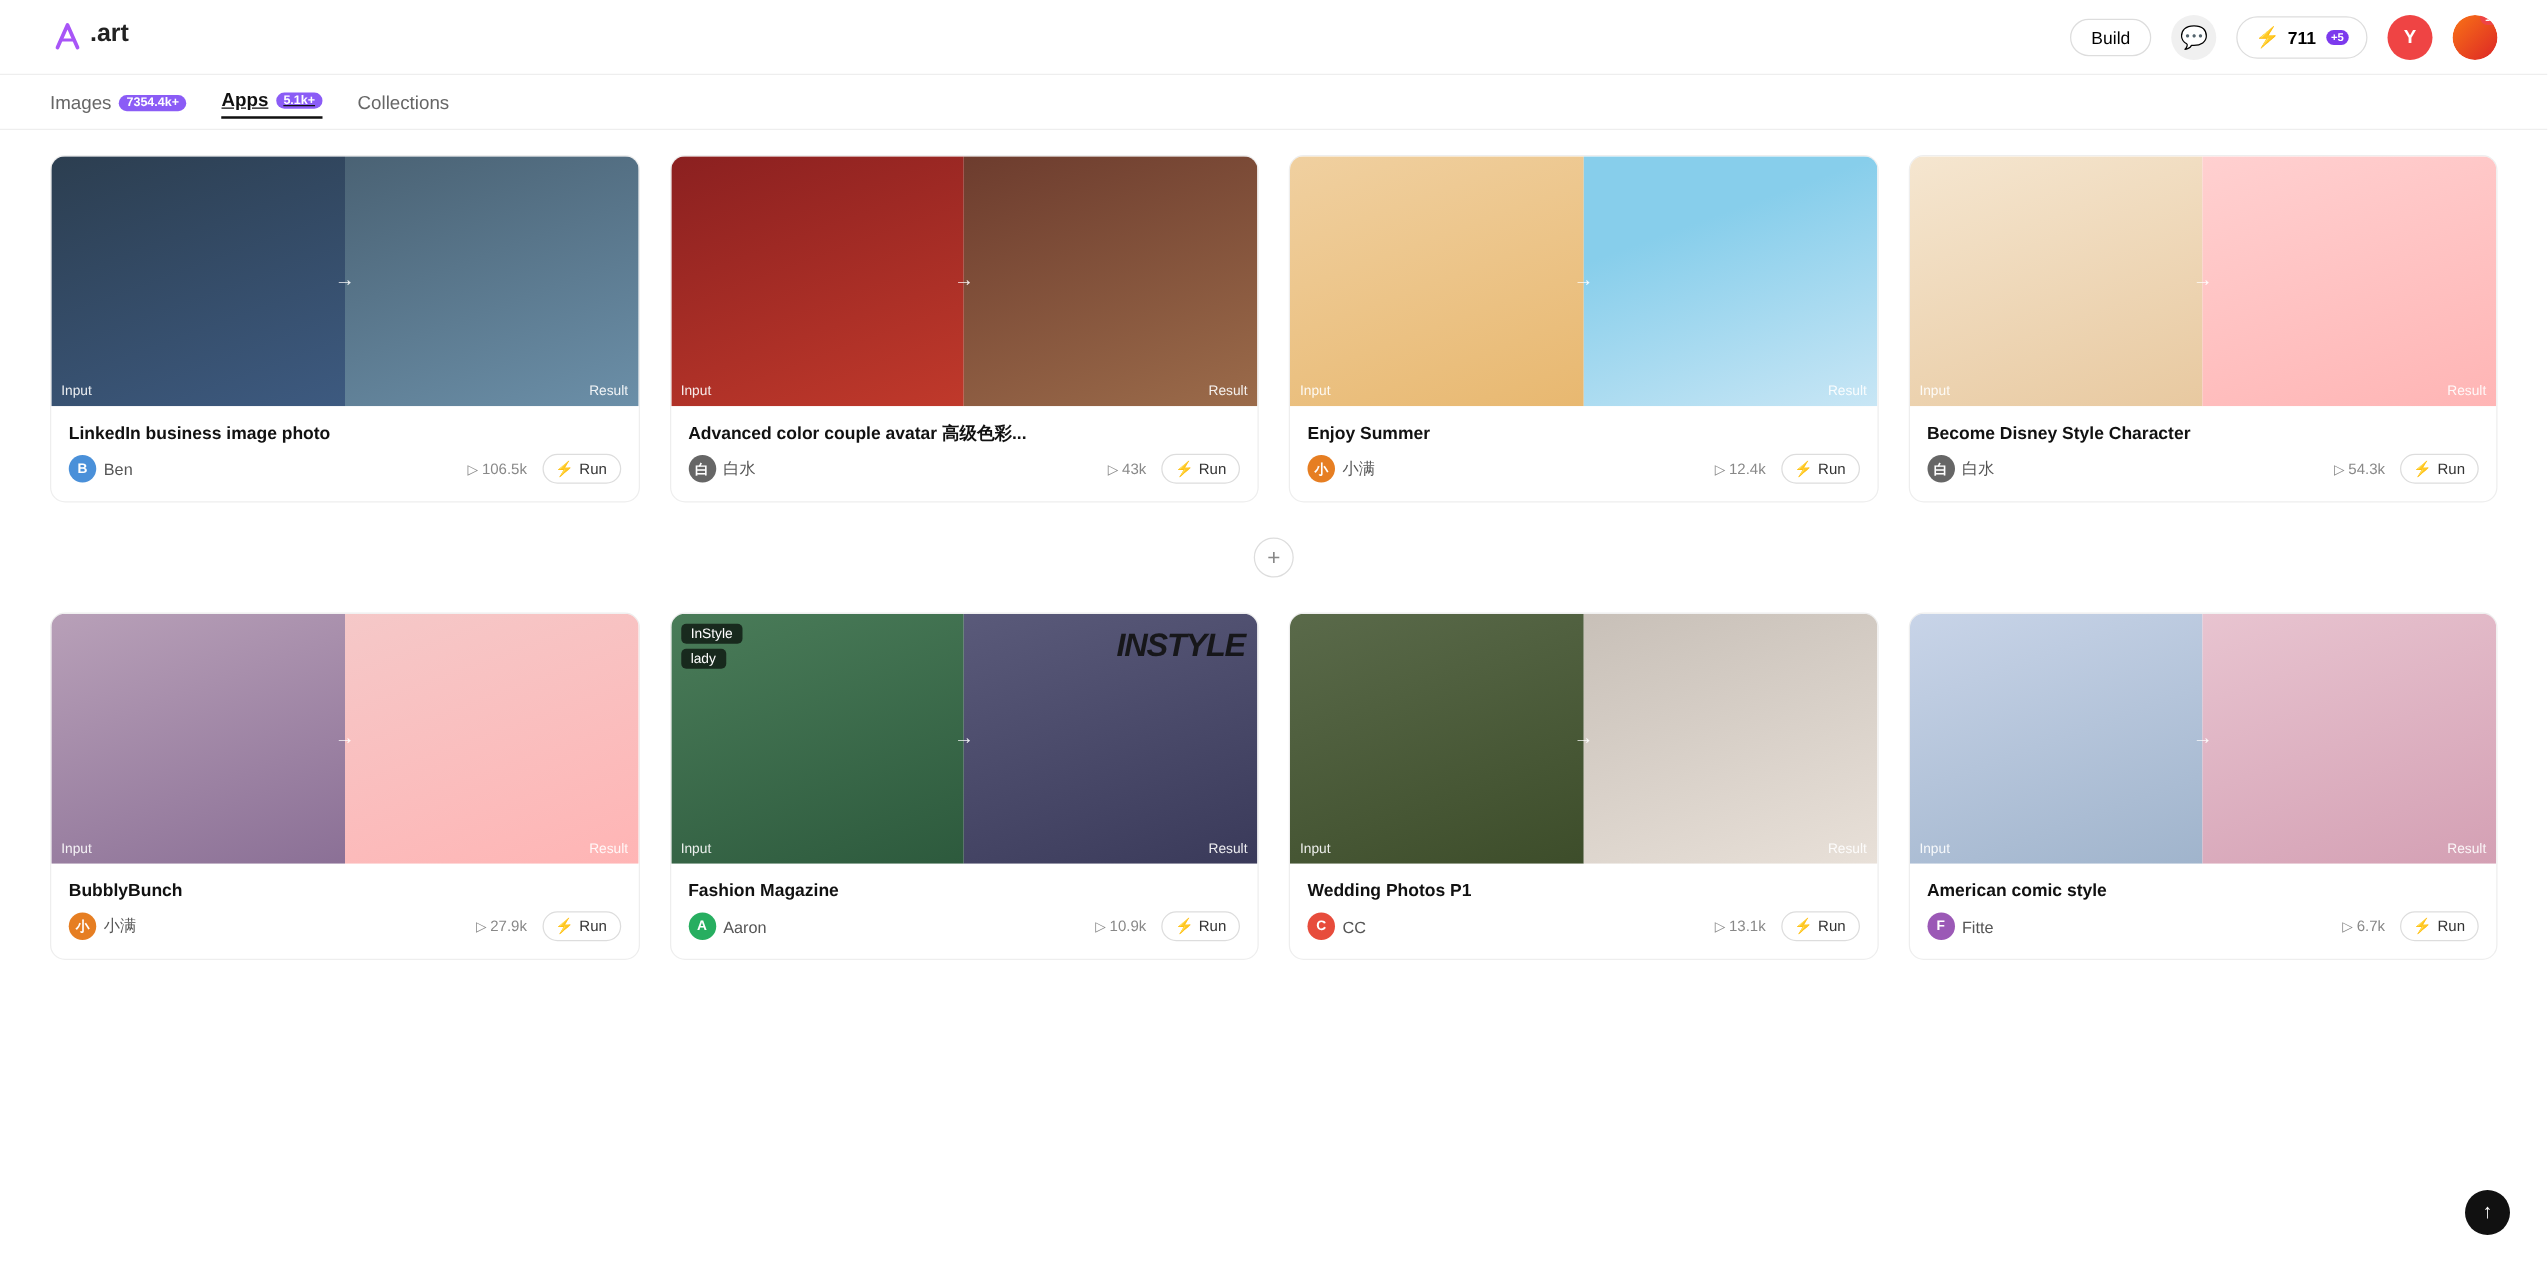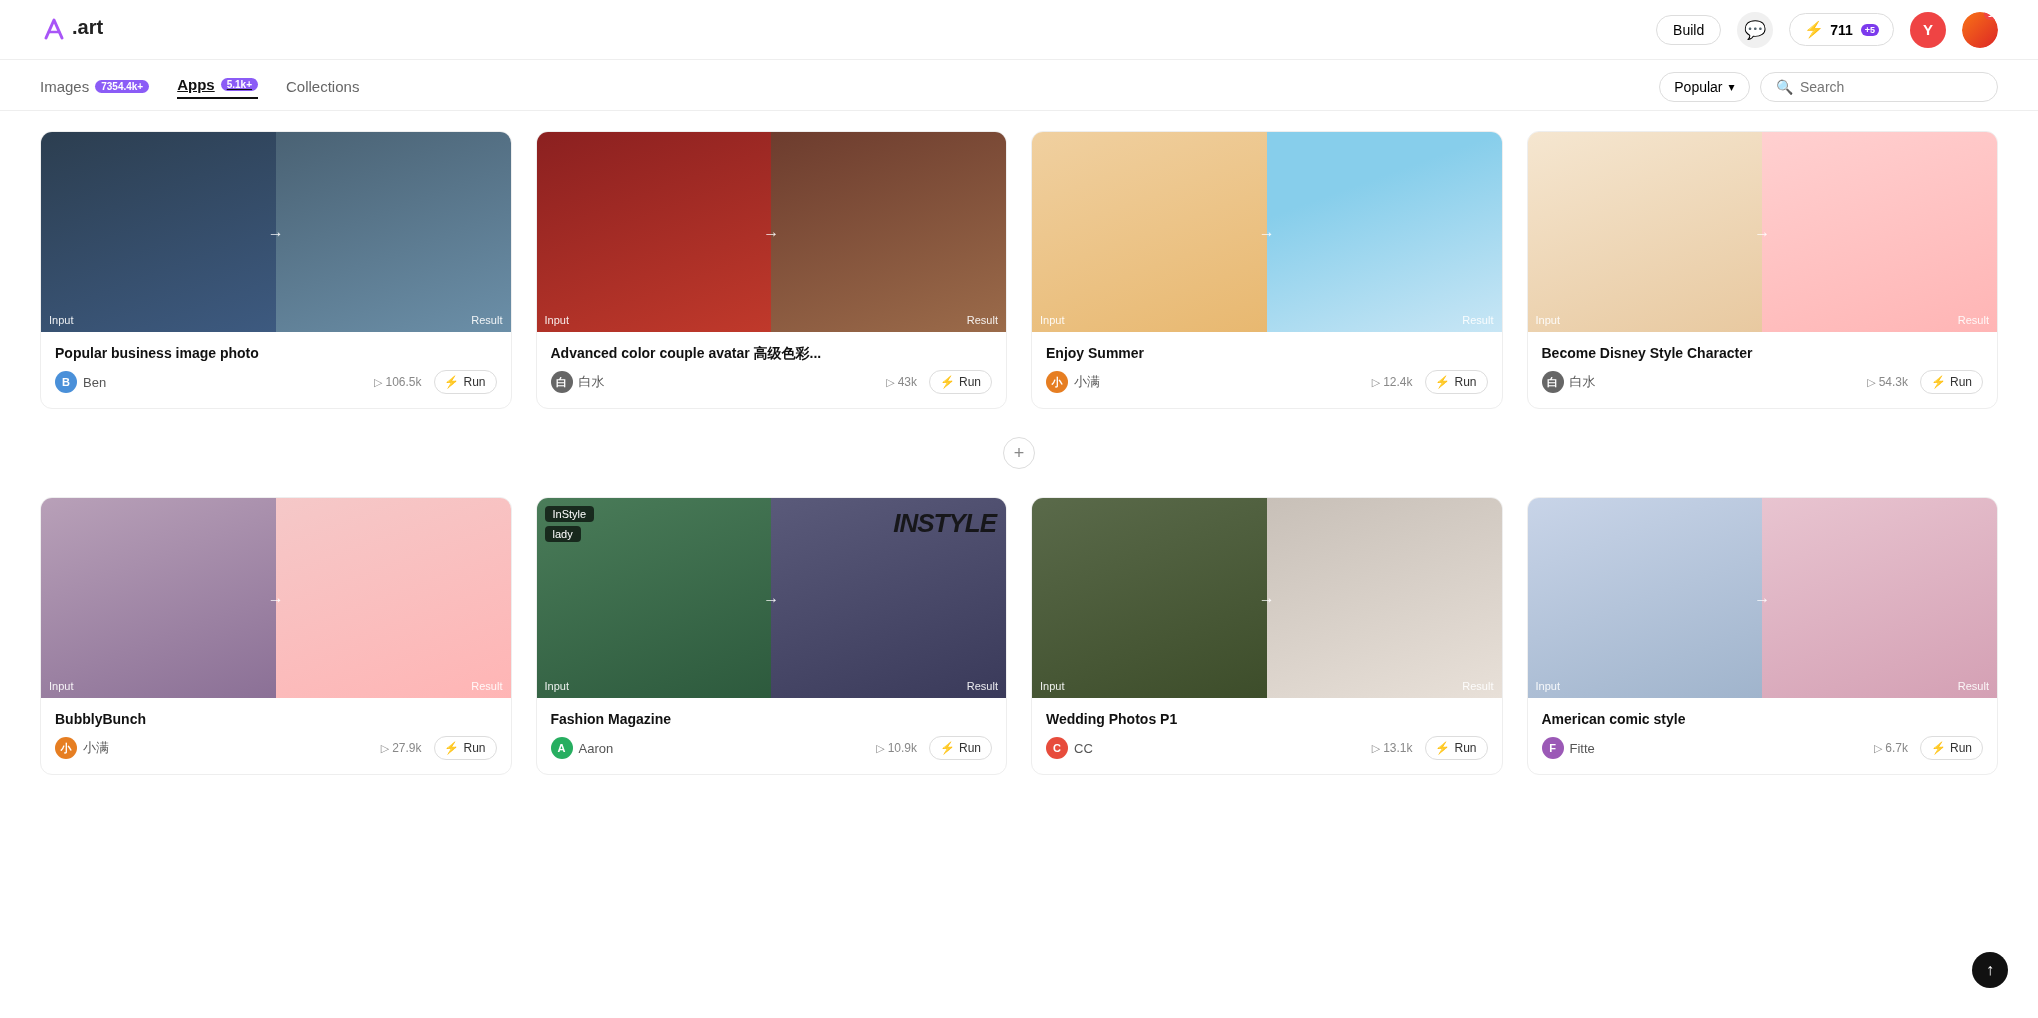--- a/index.html
+++ b/index.html
@@ -421,49 +421,39 @@
       <span class="tab-badge" style="background:#8b5cf6;">7354.4k+</span>
     </div>
     <div class="tab-item active">
       <span>Apps</span>
       <span class="tab-badge" style="background:#8b5cf6;">5.1k+</span>
     </div>
     <div class="tab-item">
       <span>Collections</span>
     </div>
   </div>
-  <div class="tabs-right">
-    <button class="sort-btn">
-      <span>Popular</span>
-      <span style="font-size:12px;">▾</span>
-    </button>
-    <div class="search-box">
-      <span style="color:#aaa;font-size:14px;">🔍</span>
-      <input type="text" placeholder="Search" style="">
-    </div>
-  </div>
 </div>
 
 <main class="main">
   <div class="grid" id="cards-grid">
 
   <div class="card">
     <div class="card-image">
       <div class="card-image-half img-suit1">
         <span class="label">Input</span>
 
       </div>
       <div style="position:absolute;left:50%;top:50%;transform:translate(-50%,-50%);z-index:5;color:rgba(255,255,255,0.9);font-size:16px;">→</div>
       <div class="card-image-half img-suit2">
         <span class="label" style="left:auto;right:8px;">Result</span>
 
       </div>
     </div>
     <div class="card-info">
-      <div class="card-title">Popular business image photo</div>
+      <div class="card-title">LinkedIn business image photo</div>
       <div class="card-meta">
         <div class="card-author">
           <div class="author-avatar" style="background:#4a90d9;">
             B
           </div>
           <span>Ben</span>
         </div>
         <div class="card-stats">
           <div class="stat-item">
             <span style="font-size:11px;">▷</span>

